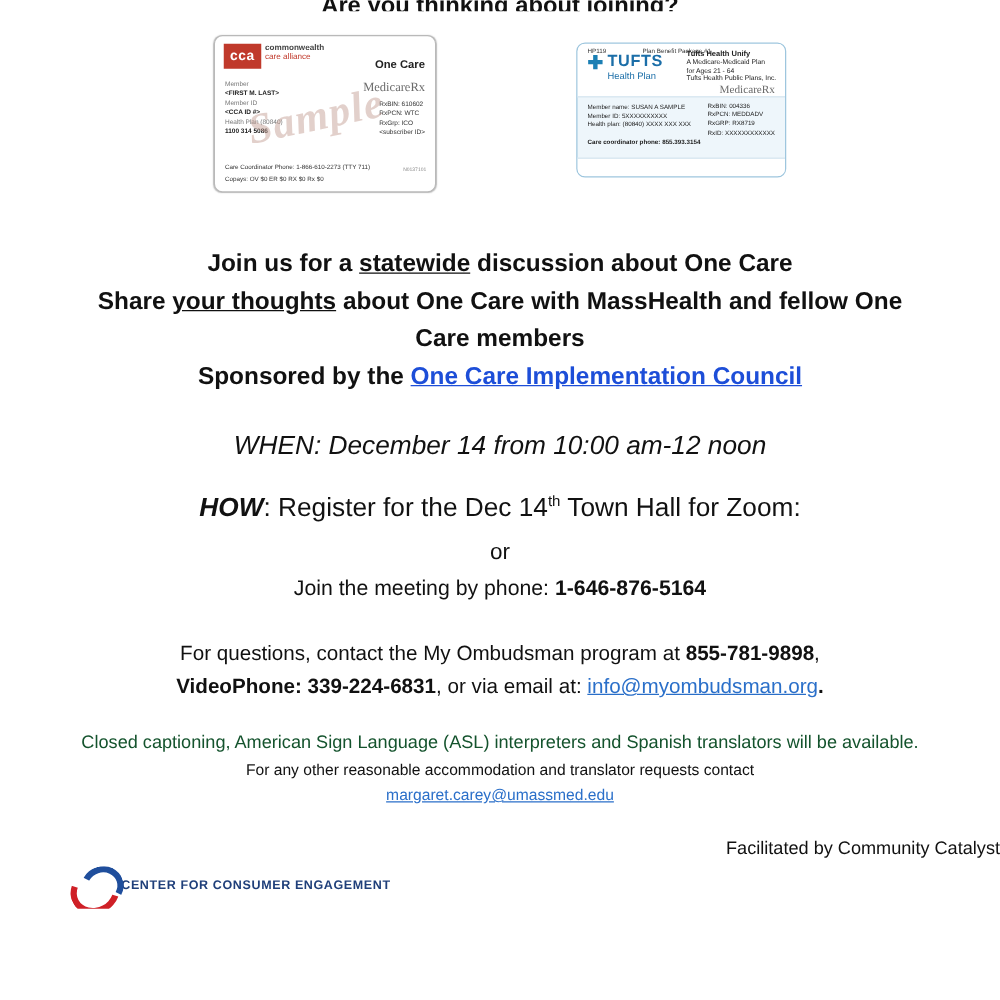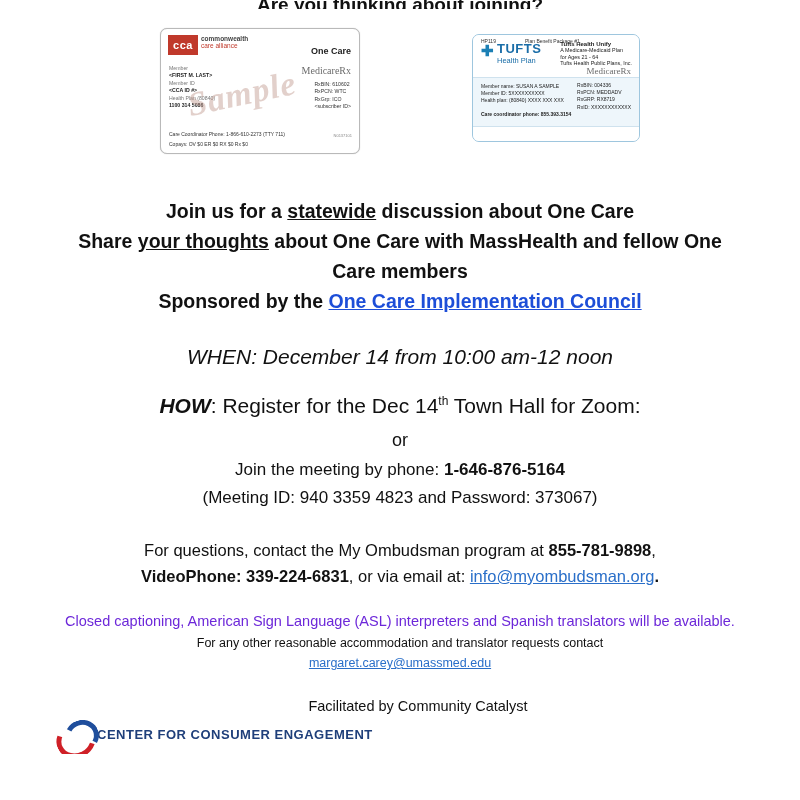--- a/index.html
+++ b/index.html
@@ -49,21 +49,21 @@
 
   .card {
     position: relative;
     box-sizing: border-box;
     border-radius: 7px;
     overflow: hidden;
   }
 
   
   .cca-card {
-    width: 200px;
+    width: 178px;
     height: 126px;
     background: #ffffff;
     border: 1px solid #b9b9b9;
     box-shadow: 0 0 1px rgba(0,0,0,.25);
   }
   .cca-logo-box {
     position: absolute;
     left: 7px; top: 6px;
     width: 30px; height: 20px;
     background: #c0392b;
@@ -318,38 +318,38 @@
   }
   .questions b { font-weight: bold; }
   .questions a {
     color: #2a6fc9;
     text-decoration: underline;
   }
   .access {
     margin-top: 22px;
     font-size: 14.5px;
     line-height: 21px;
-    color: #6d28d9;
+    color: #14532d;
   }
   .access-small {
     margin-top: 2px;
     font-size: 12.5px;
     line-height: 18px;
     color: #111;
   }
   .access-small a {
     color: #2a6fc9;
     text-decoration: underline;
   }
 
   
   .facilitated {
     margin-top: 26px;
     padding-left: 36px;
-    text-align: center;
+    text-align: right;
     font-size: 14.5px;
     color: #111;
   }
   .footer-logo {
     margin-top: 6px;
     padding-left: 56px;
     display: flex;
     align-items: flex-start;
     gap: 7px;
     height: 34px;
@@ -379,21 +379,21 @@
     border-radius: 50%;
     border-left-color: transparent;
     border-bottom-color: transparent;
     transform: rotate(-18deg);
   }
   .cc-text {
     padding-top: 5px;
     line-height: 17px;
   }
   .cc-line1 {
-    font-size: 13px;
+    font-size: 10px;
     letter-spacing: .5px;
     color: #1f3f7a;
     font-weight: bold;
   }
 </style>
 </head>
 <body>
 
 <div class="page">
 
@@ -484,21 +484,20 @@
       <span class="kw">HOW</span><span>: Register for the Dec 14</span><sup>th</sup><span> Town Hall for Zoom:</span>
     </div>
 
 
     <div class="or-line">or</div>
 
     <div class="phone-line">
       <span>Join the meeting by phone: </span><b>1-646-876-5164</b>
     </div>
 
-    <div class="meeting-line">(Meeting ID: 940 3359 4823 and Password: 373067)</div>
 
     <div class="questions">
       <span>For questions, contact the My Ombudsman program at </span><b>855-781-9898</b><span>,</span><br>
       <b>VideoPhone: 339-224-6831</b><span>, or via email at: </span><a href="#">info@myombudsman.org</a><b>.</b>
     </div>
 
     <div class="access">Closed captioning, American Sign Language (ASL) interpreters and Spanish translators will be available.</div>
     <div class="access-small">For any other reasonable accommodation and translator requests contact</div>
     <div class="access-small">
       <a href="#">margaret.carey@umassmed.edu</a>

